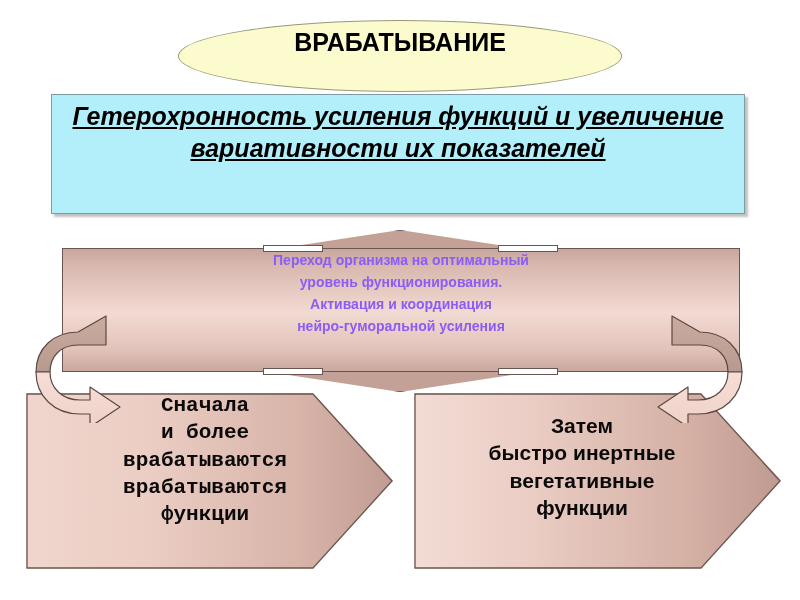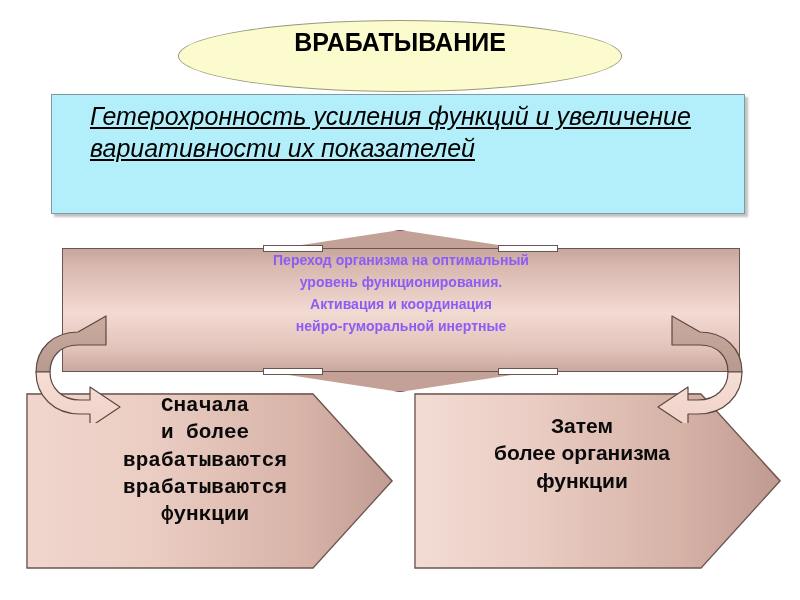--- a/index.html
+++ b/index.html
@@ -61,28 +61,28 @@
     border: 1px solid #7e9aa3;
     box-sizing: border-box;
     box-shadow: 3px 3px 2px rgba(120,120,120,0.45);
     z-index: 6;
   }
   .blue-box-text {
     position: absolute;
     left: 51px;
     top: 100px;
     width: 694px;
+    text-align: center;
     font-size: 25px;
-    font-weight: normal;
+    font-weight: bold;
     font-style: italic;
     text-decoration: underline;
     color: #000000;
     line-height: 1.28;
     z-index: 7;
-    margin-left: 39px;
   }
 
   
   .chev-up {
     position: absolute;
     left: 230px;
     top: 230px;
     width: 340px;
     height: 26px;
     background: #C4A196;
@@ -212,21 +212,21 @@
 
   <div class="chev-tab t-l"></div>
   <div class="chev-tab t-r"></div>
   <div class="chev-tab b-l"></div>
   <div class="chev-tab b-r"></div>
 
   <div class="mid-box-text">
     <div>Переход организма на оптимальный</div>
     <div>уровень функционирования.</div>
     <div>Активация и координация</div>
-    <div>нейро-гуморальной инертные</div>
+    <div>нейро-гуморальной усиления</div>
   </div>
 
   <div class="penta penta-left"></div>
   <svg class="penta-outline" style="left:26px; top:393px;" width="368" height="176">
     <polygon points="1,1 287,1 366,88 287,175 1,175" fill="none" stroke="#6b5550" stroke-width="1.3"></polygon>
   </svg>
 
   <div class="penta penta-right"></div>
   <svg class="penta-outline" style="left:414px; top:393px;" width="368" height="176">
     <polygon points="1,1 287,1 366,88 287,175 1,175" fill="none" stroke="#6b5550" stroke-width="1.3"></polygon>
@@ -235,21 +235,22 @@
   <div class="penta-text penta-text-left">
     <div>Сначала</div>
     <div>и более</div>
     <div>врабатываются</div>
     <div>врабатываются</div>
     <div>функции</div>
   </div>
 
   <div class="penta-text penta-text-right">
     <div>Затем</div>
-    <div>более организма</div>
+    <div>быстро инертные</div>
+    <div>вегетативные</div>
     <div>функции</div>
   </div>
 
   <svg class="curve-arrow curve-left" width="130" height="135" viewBox="0 0 130 135">
     <defs>
       <linearGradient id="gradCurveTopL" x1="0" y1="0" x2="0" y2="1">
         <stop offset="0%" stop-color="#CBAB9F"></stop>
         <stop offset="100%" stop-color="#B79A8F"></stop>
       </linearGradient>
       <linearGradient id="gradCurveBotL" x1="0" y1="0" x2="0" y2="1">

